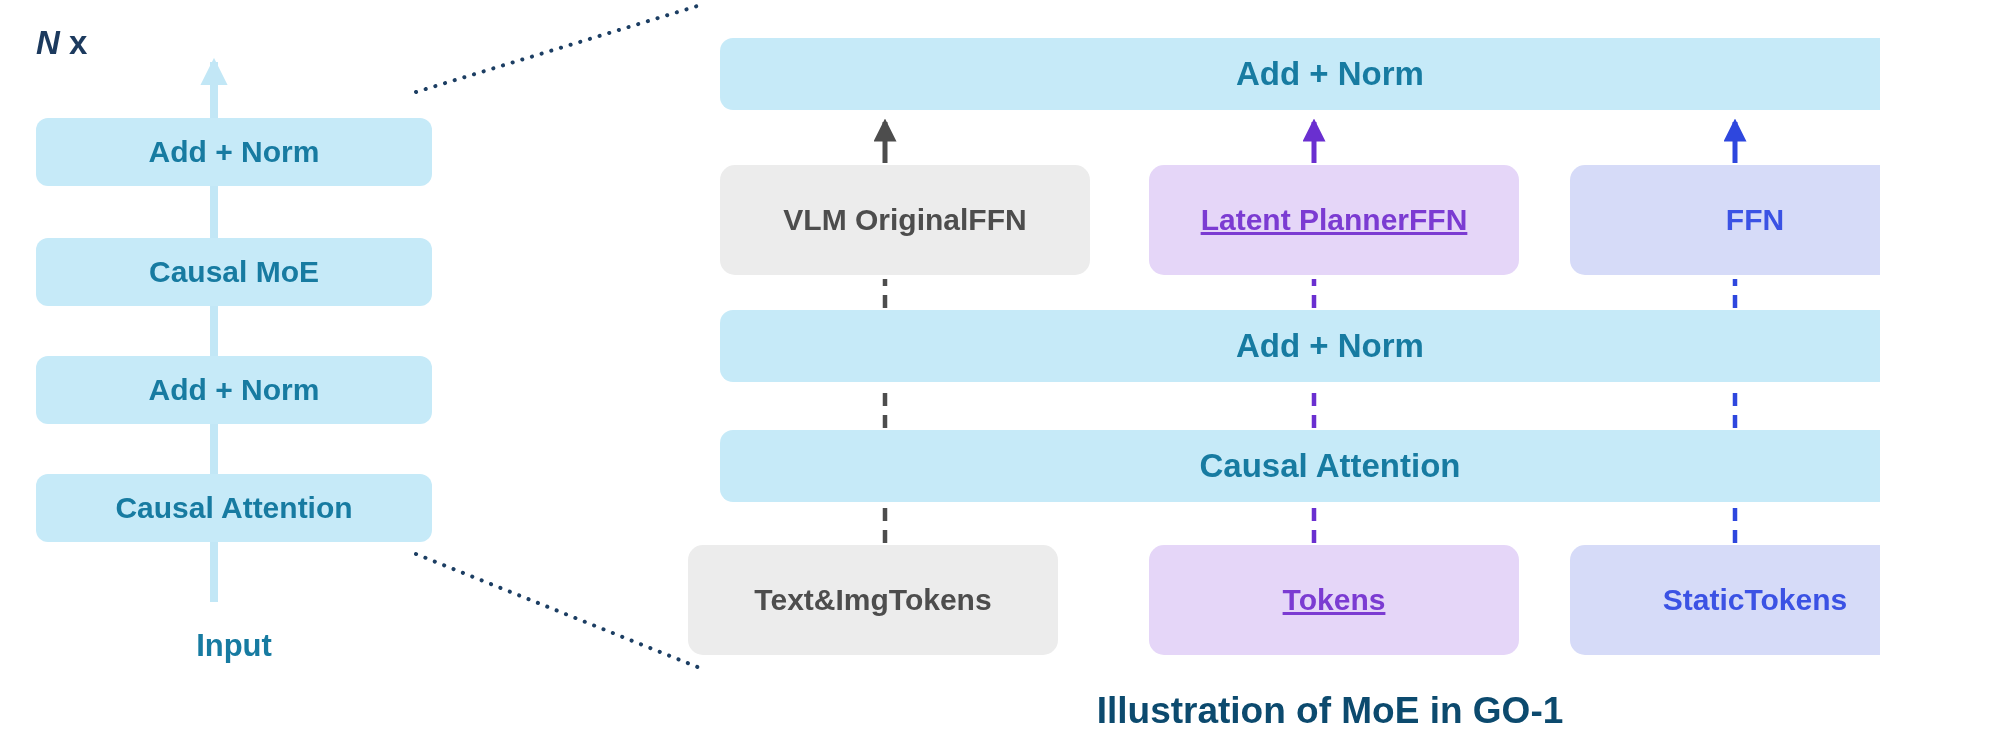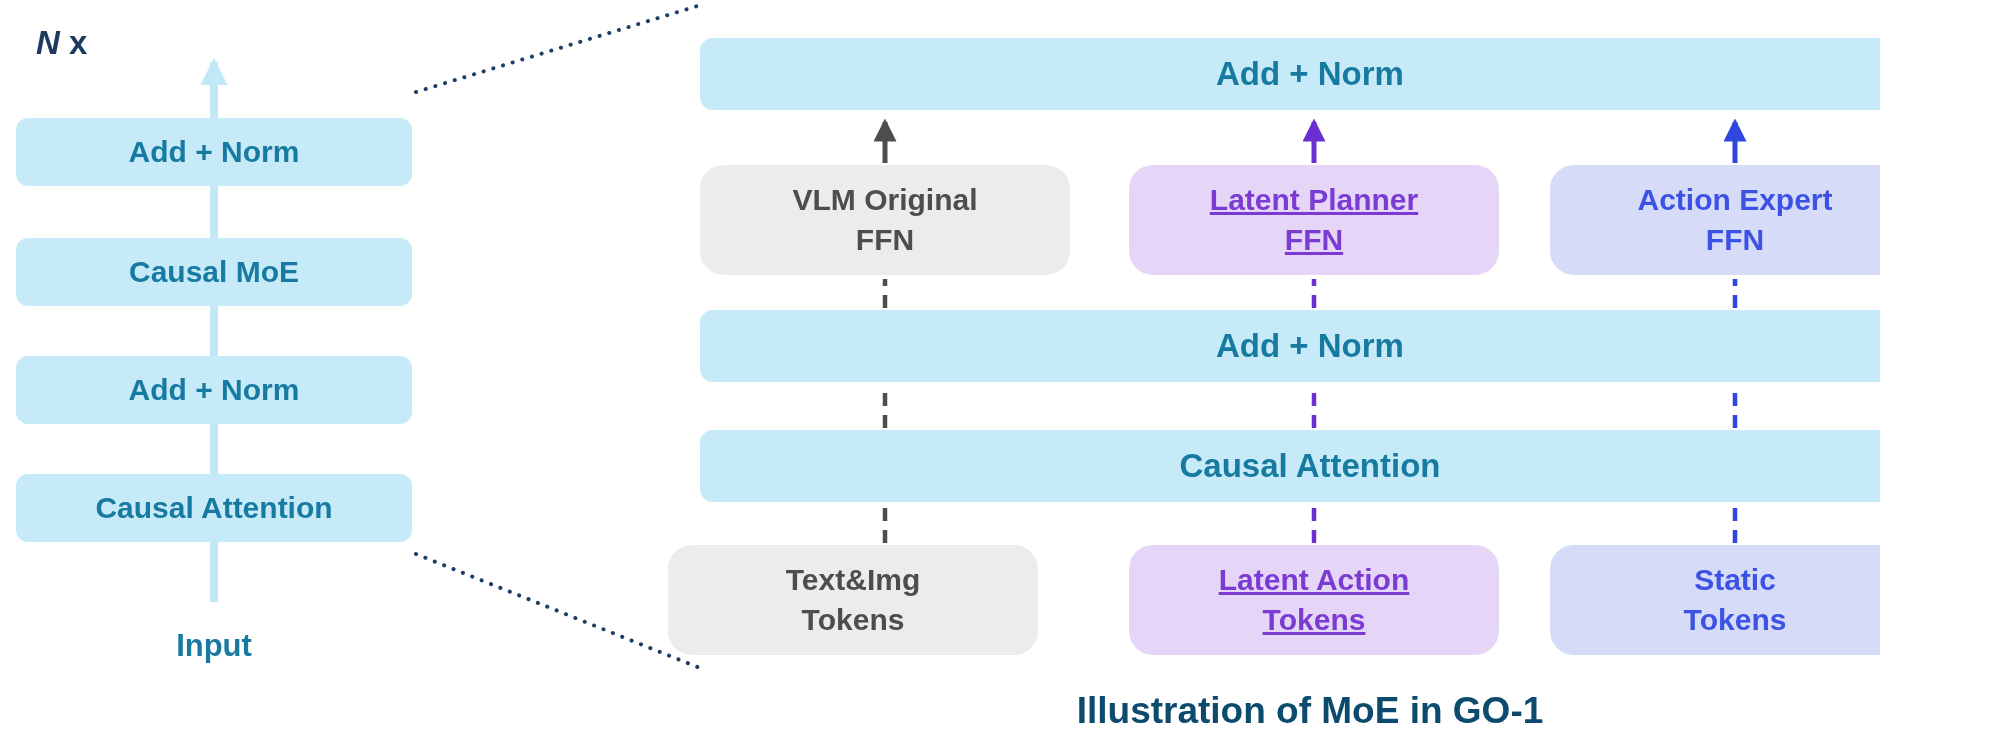--- a/index.html
+++ b/index.html
@@ -3,32 +3,32 @@
 <meta charset="utf-8">
 <style>
   html, body { margin: 0; padding: 0; background: #ffffff; }
   body { font-family: "Liberation Sans", "DejaVu Sans", sans-serif; }
 
   .canvas { position: relative; width: 1880px; height: 748px; background: #ffffff; overflow: hidden; }
 
   .overlay { position: absolute; left: 0; top: 0; width: 2014px; height: 748px; z-index: 1; }
 
   .node { position: absolute; display: flex; align-items: center; justify-content: center;
-          font-weight: 700; z-index: 2; }
+          font-weight: 700; z-index: 2; margin-left: 20px; }
 
   
   .lbox { left: 16px; width: 396px; height: 68px; background: #c6eaf8; border-radius: 12px;
           color: #177ba1; font-size: 30px; }
 
   
   .bar { left: 700px; width: 1220px; height: 72px; background: #c6eaf8; border-radius: 13px;
          color: #177ba1; font-size: 33px; }
 
   
-  .cell { width: 370px; height: 110px; border-radius: 24px; flex-direction: column;
+  .cell { width: 370px; height: 110px; border-radius: 15px; flex-direction: row;
           line-height: 1.32; font-size: 30px; text-align: center; }
   .c-gray   { background: #ececec; color: #4d4d4d; }
   .c-purple { background: #e5d6f8; color: #7b3bd2; text-decoration: underline; }
   .c-blue   { background: #d6dbf8; color: #3b52e4; }
 
   .nx { position: absolute; left: 36px; top: 24px; font-size: 33px; font-weight: 700;
         color: #1c3a5e; z-index: 2; }
   .nx .it { font-style: italic; }
 
   .input-label { left: 16px; width: 396px; top: 624px; height: 44px; color: #177ba1;
@@ -99,30 +99,28 @@
 
   <div class="node cell c-gray" style="left:700px;top:165px">
     <span>VLM Original</span>
     <span>FFN</span>
   </div>
   <div class="node cell c-purple" style="left:1129px;top:165px">
     <span>Latent Planner</span>
     <span>FFN</span>
   </div>
   <div class="node cell c-blue" style="left:1550px;top:165px">
-    <span>Action Expert</span>
     <span>FFN</span>
   </div>
 
   <div class="node cell c-gray" style="left:668px;top:545px">
     <span>Text&amp;Img</span>
     <span>Tokens</span>
   </div>
   <div class="node cell c-purple" style="left:1129px;top:545px">
-    <span>Latent Action</span>
     <span>Tokens</span>
   </div>
   <div class="node cell c-blue" style="left:1550px;top:545px">
     <span>Static</span>
     <span>Tokens</span>
   </div>
 
   <div class="node caption">Illustration of MoE in GO-1</div>
 
 </div>

